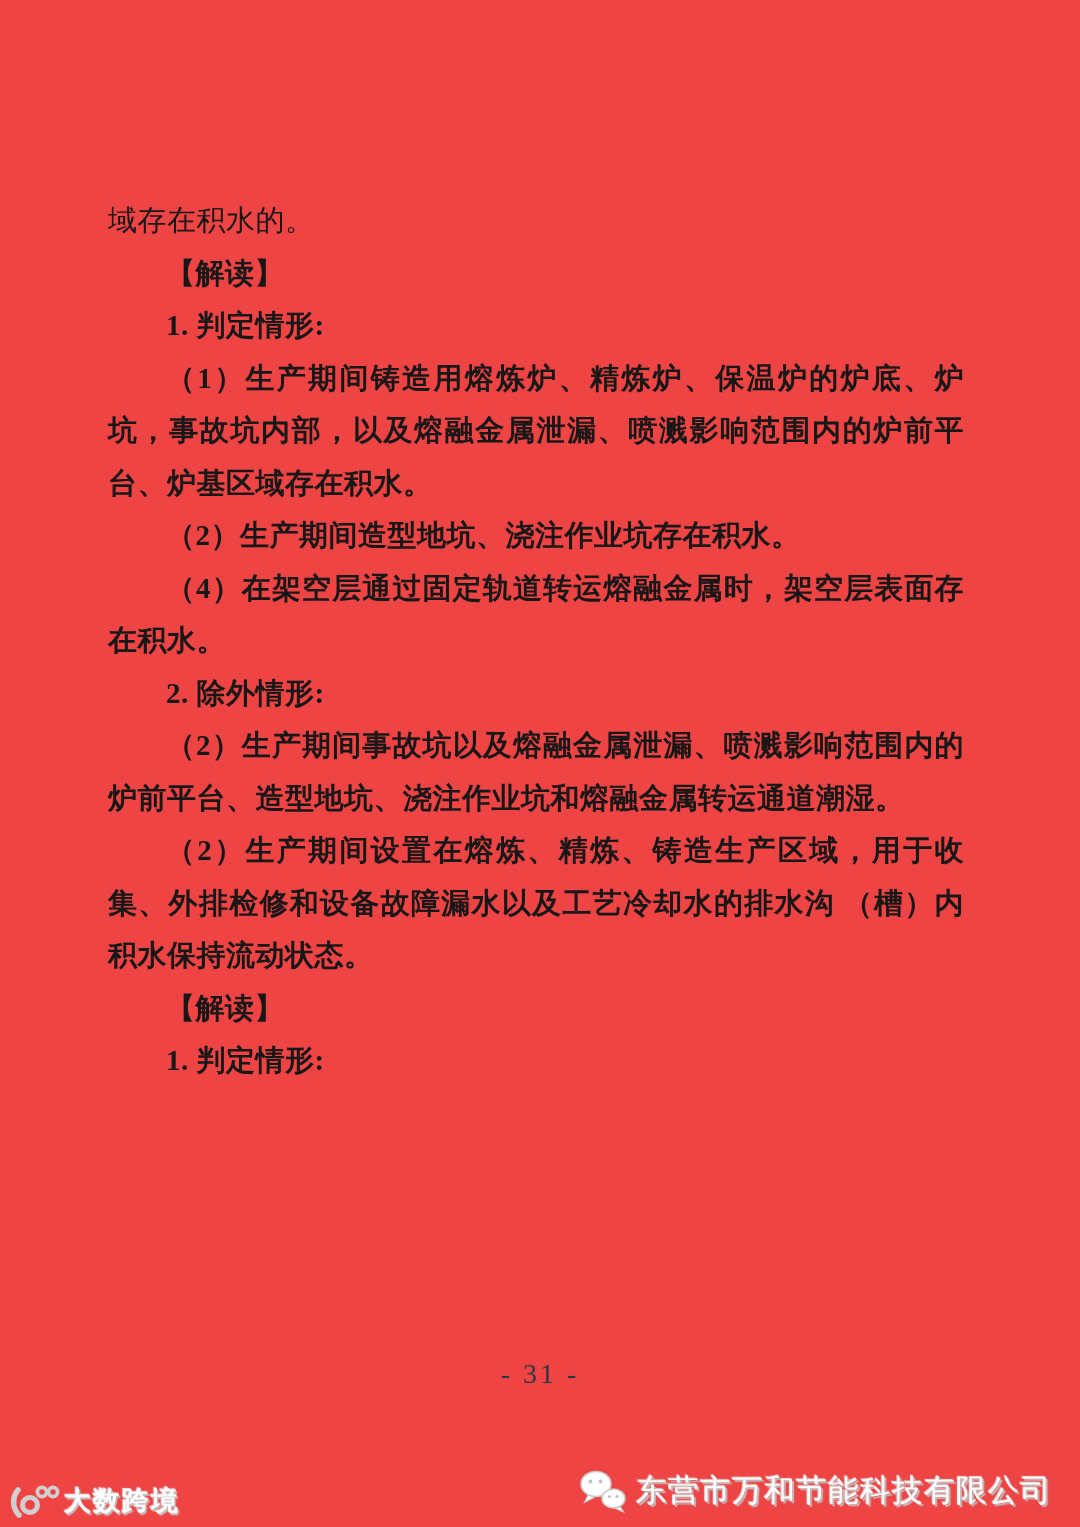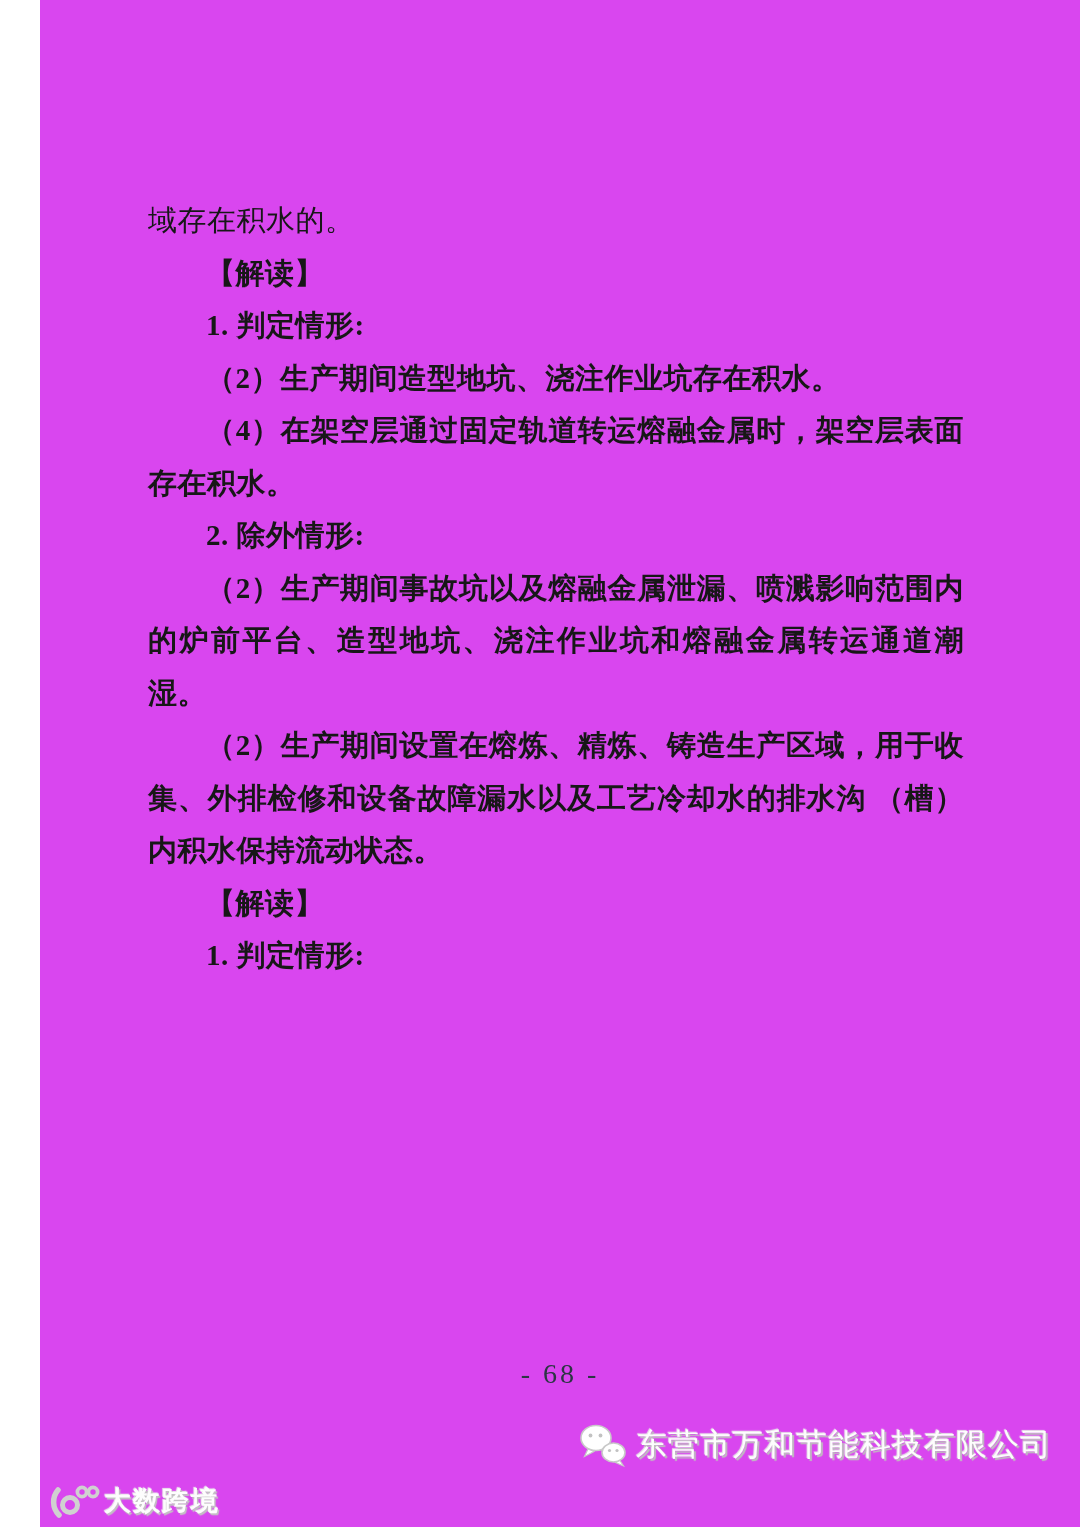--- a/index.html
+++ b/index.html
@@ -8,22 +8,21 @@
     width: 1080px;
     height: 1527px;
     position: relative;
     overflow: hidden;
     font-family: "Liberation Serif", serif;
     color: #171717;
   }
   .page {
     position: absolute;
     inset: 0;
-    background: #d946ef;
-    margin-left: 40px;
+    background: #ef4444;
   }
   .doc-body {
     position: absolute;
     left: 108px;
     right: 116px;
     top: 194px;
   }
   .doc-body p {
     font-size: 29px;
     line-height: 52.5px;
@@ -43,21 +42,21 @@
     left: 0;
     width: 100%;
     text-align: center;
     font-size: 28px;
     letter-spacing: 3px;
     color: #2c3644;
   }
   
   .wm-company {
     position: absolute;
-    top: 1422px;
+    top: 1468px;
     right: 28px;
     display: flex;
     align-items: center;
     gap: 7px;
   }
   .wm-company .wm-text {
     font-family: "Liberation Sans", sans-serif;
     font-size: 31px;
     letter-spacing: 1px;
     color: #fdfdfd;
@@ -85,30 +84,31 @@
 </style>
 </head>
 <body>
 
 <div class="page">
 
   <div class="doc-body">
     <p>域存在积水的。</p>
     <p class="ind">【解读】</p>
     <p class="ind">1. 判定情形:</p>
+    <p class="ind">（1）生产期间铸造用熔炼炉、精炼炉、保温炉的炉底、炉坑，事故坑内部，以及熔融金属泄漏、喷溅影响范围内的炉前平台、炉基区域存在积水。</p>
     <p class="ind">（2）生产期间造型地坑、浇注作业坑存在积水。</p>
     <p class="ind">（4）在架空层通过固定轨道转运熔融金属时，架空层表面存在积水。</p>
     <p class="ind">2. 除外情形:</p>
     <p class="ind">（2）生产期间事故坑以及熔融金属泄漏、喷溅影响范围内的炉前平台、造型地坑、浇注作业坑和熔融金属转运通道潮湿。</p>
     <p class="ind">（2）生产期间设置在熔炼、精炼、铸造生产区域，用于收集、外排检修和设备故障漏水以及工艺冷却水的排水沟 （槽）内积水保持流动状态。</p>
     <p class="ind">【解读】</p>
     <p class="ind">1. 判定情形:</p>
   </div>
 
-  <div class="page-number">- 68 -</div>
+  <div class="page-number">- 31 -</div>
 
   <div class="wm-company">
     <span class="wm-icon">
       <svg width="52" height="46" viewBox="0 0 52 46">
         <g>
           <ellipse cx="19" cy="16" rx="15" ry="12.5" fill="#ffffff" stroke="#c9c9c9" stroke-width="1.6"></ellipse>
           <path d="M11 27 L7.5 34.5 L17 29.5 Z" fill="#ffffff" stroke="#c9c9c9" stroke-width="1.2"></path>
           <circle cx="13.5" cy="13.5" r="1.9" fill="#c2c2c2"></circle>
           <circle ccx="23" cx="23.5" cy="13.5" r="1.9" fill="#c2c2c2"></circle>
           <ellipse cx="36.5" cy="30.5" rx="11.5" ry="9.5" fill="#ffffff" stroke="#c9c9c9" stroke-width="1.6"></ellipse>

